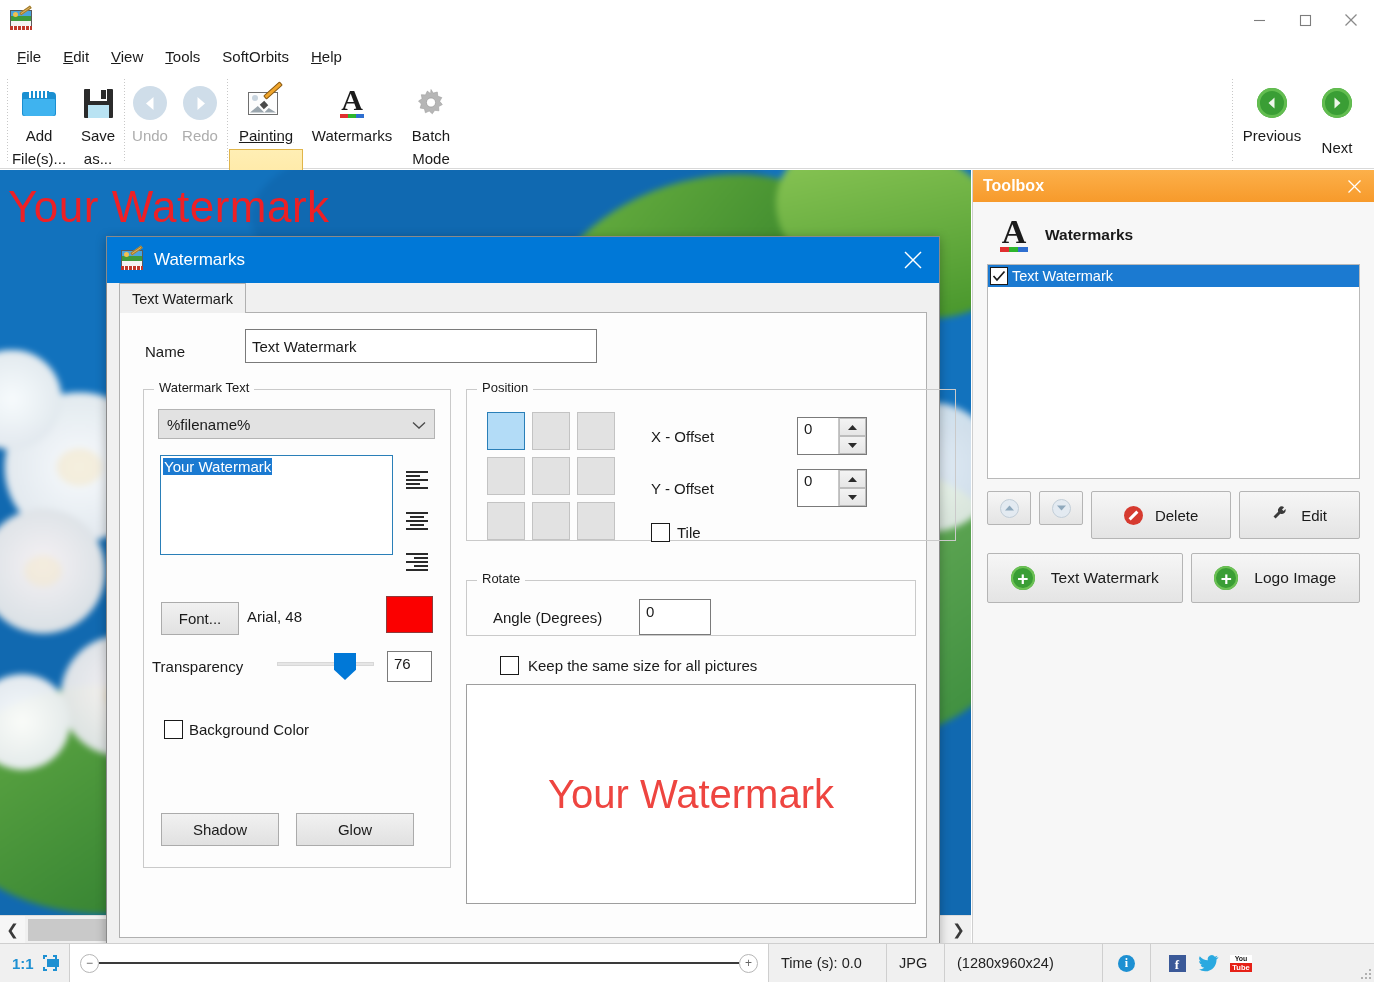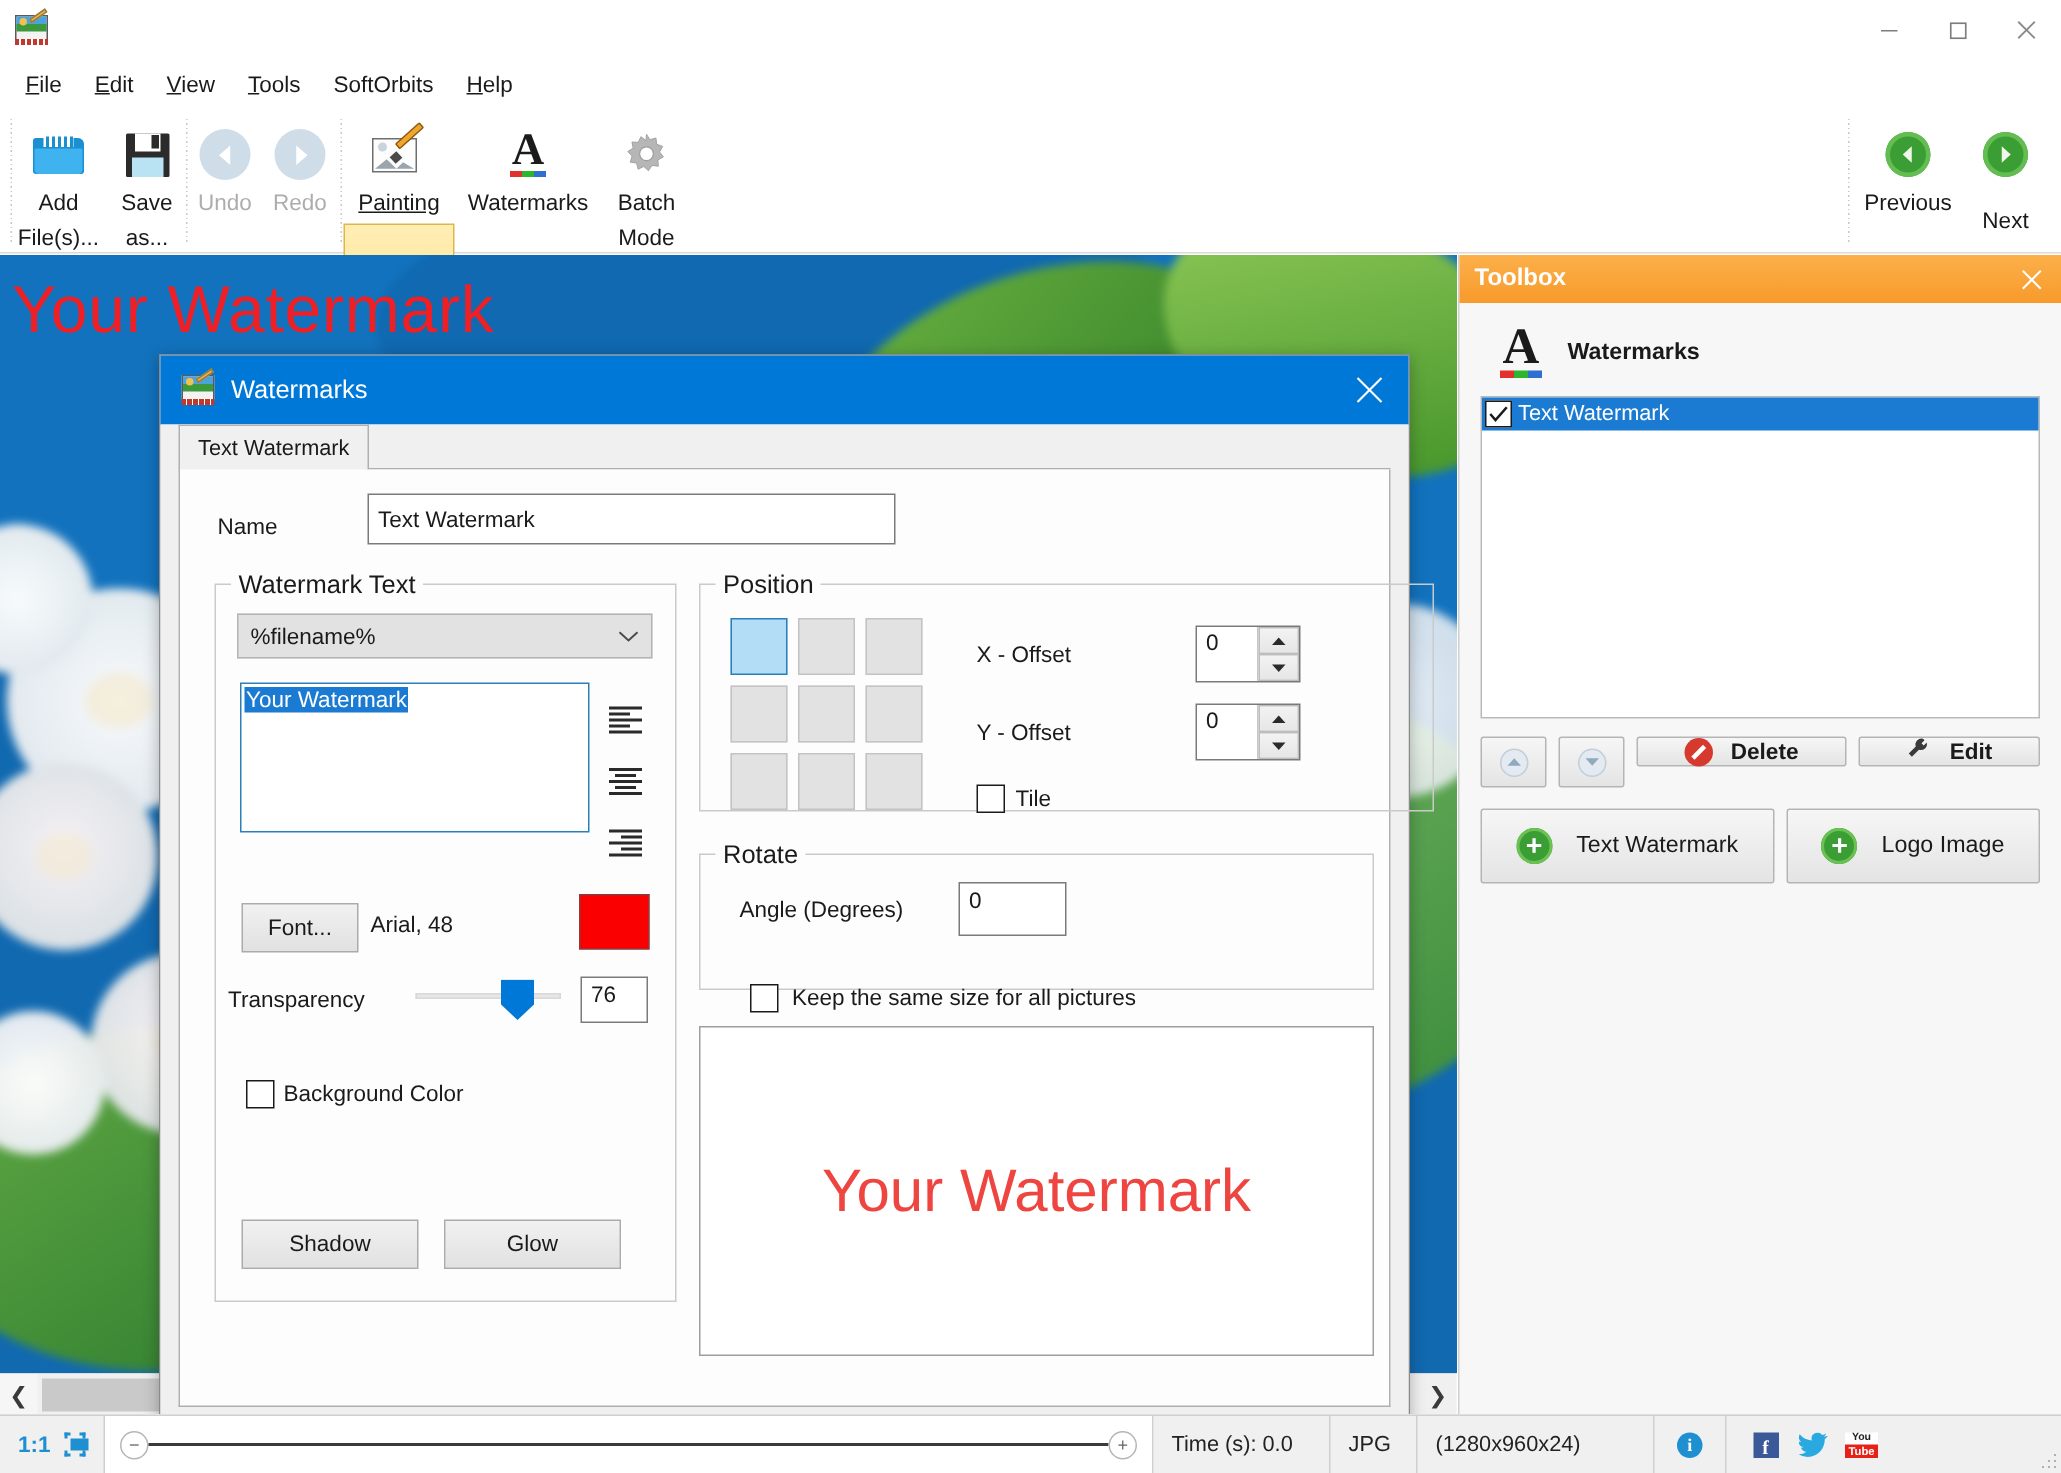--- a/index.html
+++ b/index.html
@@ -171,21 +171,21 @@
   .tbx-check{ width:18px;height:18px;background:#fff;border:1.6px solid #1a1a1a;margin:0 2px 0 2px;display:flex;align-items:center;justify-content:center;flex:0 0 auto;}
   .tbx-row .txt{ color:#ffffff; font-size:14.5px; padding-left:2px;}
   .tbx-btnrow{ display:flex; gap:8px; margin-bottom:14px; }
   .btn{
     background:linear-gradient(180deg,#f6f6f6 0%,#e4e4e4 100%);
     border:1px solid #b5b5b5; border-radius:2px;
     display:flex; align-items:center; justify-content:center; gap:12px;
     font-size:15px; color:#1a1a1a; cursor:default;
   }
   .btn.sm{ width:44px; height:34px; }
-  .btn.mid{ flex:1 1 auto; height:20px;font-weight:bold; }
+  .btn.mid{ flex:1 1 auto; height:48px; }
   .btn.big{ flex:1 1 auto; height:50px; font-size:15.5px; gap:16px;}
   .chev{width:19px;height:19px;border-radius:50%;background:#e3eaf1;border:1px solid #c2ced8;display:flex;align-items:center;justify-content:center;}
   .ic-del{width:19px;height:19px;border-radius:50%;background:#d63a2f;display:flex;align-items:center;justify-content:center;}
   .ic-del span{display:block;width:11px;height:3px;background:#fff;transform:rotate(-45deg);}
   .ic-plus{width:24px;height:24px;border-radius:50%;background:#3a9e35;box-shadow:inset 0 0 0 2px #6cc154;display:flex;align-items:center;justify-content:center;color:#fff;font-size:19px;font-weight:bold;line-height:1;}
 
   
   .dialog{
     position:absolute; left:106px; top:236px; width:834px; height:727px;
     background:#f0f0f0; border:1px solid #8a8a8a; box-shadow:0 2px 10px rgba(0,0,0,.28);
@@ -206,21 +206,21 @@
 
   .field-label{ position:absolute; font-size:15px; color:#1a1a1a; }
   .inp{
     position:absolute; background:#ffffff; border:1px solid #7a7a7a;
     font-size:15px; padding:3px 6px; color:#1a1a1a; display:flex; align-items:center;
   }
   .group{
     position:absolute; border:1px solid #cacaca; background:transparent;
   }
   .group > .gtitle{
-    position:absolute; top:-10px; left:10px; background:#fdfdfd; padding:0 5px; font-size:17px;text-align:center;
+    position:absolute; top:-10px; left:10px; background:#fdfdfd; padding:0 5px; font-size:13px;text-align:center;
   }
 
   .combo{
     position:absolute; background:#e2e2e2; border:1px solid #b4b4b4; display:flex; align-items:center;
     padding:0 8px; font-size:15px;
   }
   .combo .cv{ flex:1 1 auto; }
   .textarea{
     position:absolute; background:#ffffff; border:1px solid #2a7fb8; padding:2px;
   }
@@ -692,21 +692,21 @@
                   <path d="M1 1 L10 1 L5.5 6 Z" fill="#2b2b2b"></path>
                 </svg>
               </div>
           </div>
         </div>
 
         <div class="chk" style="left:184px; top:133px;"></div>
         <div class="chk-lbl" style="left:210px; top:134px;">Tile</div>
       </div>
 
-      <div class="group" style="left:346px; top:256px; width:450px; height:91px;">
+      <div class="group" style="left:346px; top:267px; width:450px; height:56px;">
         <div class="gtitle">Rotate</div>
         <div class="field-label" style="left:26px; top:28px;">Angle (Degrees)</div>
         <div class="inp" style="left:172px; top:18px; width:72px; height:36px; align-items:flex-start;">0</div>
       </div>
 
       <div class="chk" style="left:380px; top:343px;"></div>
       <div class="chk-lbl" style="left:408px; top:344px;">Keep the same size for all pictures</div>
 
       <div class="preview" style="left:346px; top:371px; width:450px; height:220px;">
         <div class="ptxt">Your Watermark</div>

